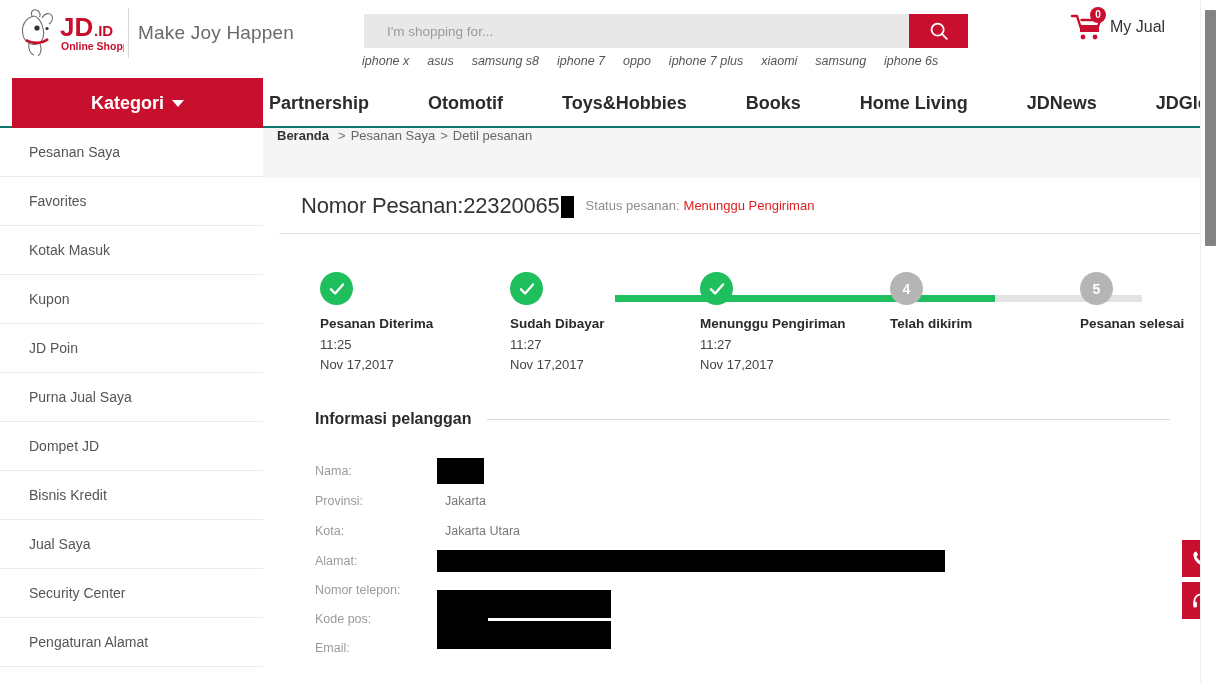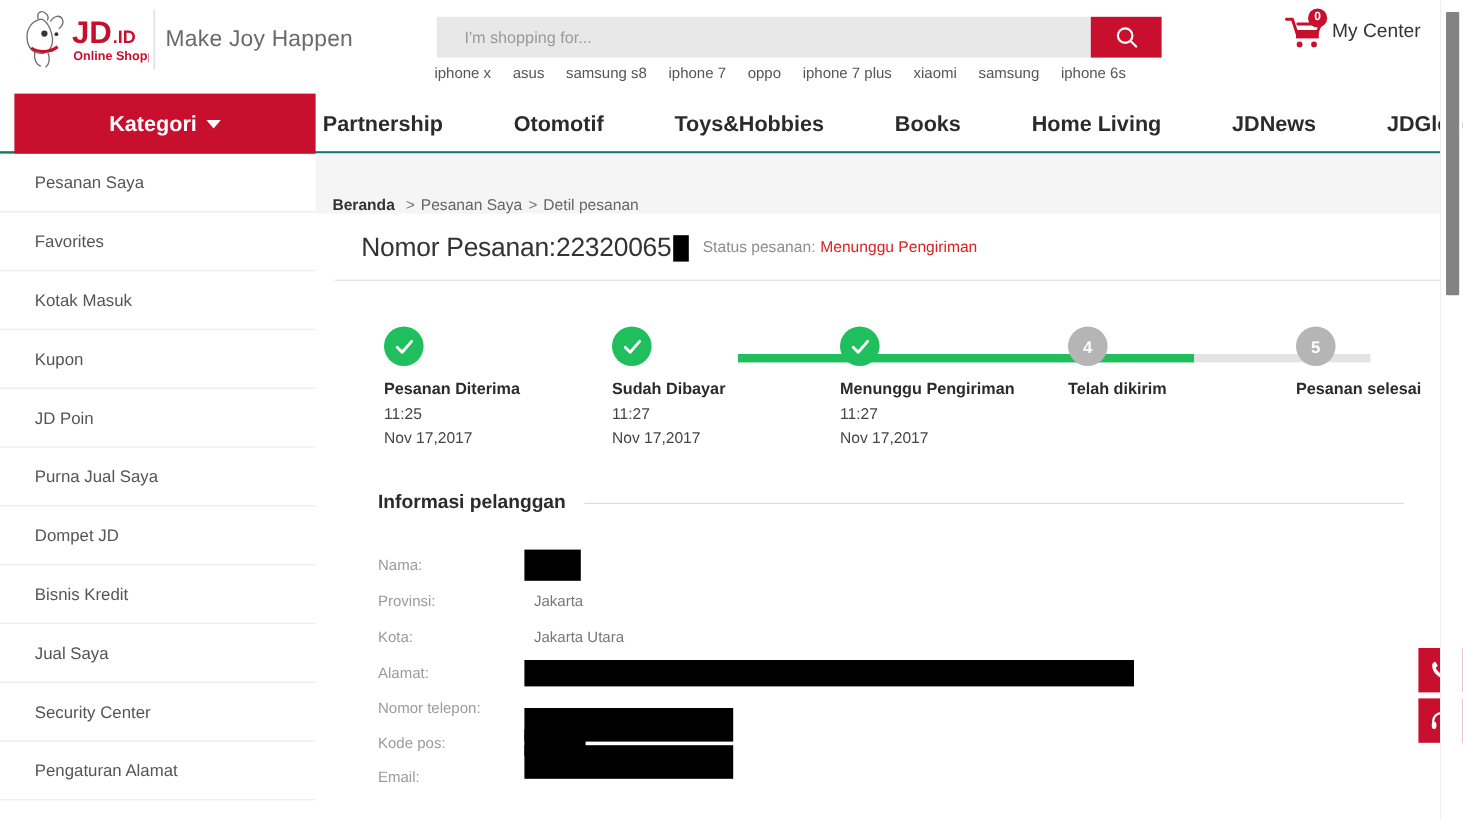--- a/index.html
+++ b/index.html
@@ -17,21 +17,21 @@
   .header { position: relative; width: 1210px; height: 78px; background:#fff; }
   .logo-wrap { position:absolute; left:12px; top:6px; width:112px; height:52px; }
   .logo-sep { position:absolute; left:128px; top:8px; width:1px; height:50px; background:#d8d8d8; }
   .tagline { position:absolute; left:138px; top:22px; font-size:19px; color:#6a6a6a; letter-spacing:.2px; }
   .search-input { position:absolute; left:364px; top:14px; width:545px; height:34px; background:#e8e8e8; border:none;
       padding-left:23px; font-size:13.5px; color:#8b8b8b; font-family:"Liberation Sans", sans-serif; outline:none; }
   .search-input::placeholder { color:#9a9a9a; }
   .search-btn { position:absolute; left:909px; top:14px; width:59px; height:34px; background:#c8102e; border:none;
       display:flex; align-items:center; justify-content:center; cursor:pointer; padding:0; }
   .hot-words { position:absolute; left:362px; top:54px; display:flex; gap:18px; font-size:12.5px; color:#555; }
-  .hot-words span { cursor:pointer; white-space:nowrap; }
+  .hot-words span { cursor:pointer; white-space:nowrap;font-style:italic; }
 
   .cart { position:absolute; left:1070px; top:12px; display:flex; align-items:center; gap:6px; cursor:pointer; }
   .cart-ico { position:relative; width:34px; height:30px; }
   .cart-badge { position:absolute; right:-2px; top:-5px; min-width:16px; height:16px; border-radius:50%;
       background:#c8102e; color:#fff; font-size:10px; line-height:16px; text-align:center; font-weight:bold; padding:0 3px; }
   .cart-label { font-size:16px; color:#333; }
 
   
   .nav { position:relative; width:1210px; height:50px; background:#fff; border-bottom:2px solid #0f766e; }
   .kategori { position:absolute; left:12px; top:0; width:251px; height:50px; background:#c8102e; color:#fff;
@@ -43,21 +43,21 @@
   
   .body-wrap { position:relative; width:1210px; height:555px; }
 
   .sidebar { position:absolute; left:0; top:0; width:263px; }
   .side-item { height:49px; line-height:49px; padding-left:29px; font-size:14px; color:#555;
       border-bottom:1px solid #ececec; cursor:pointer; }
   .side-item:first-child { border-top:none; }
 
   .content { position:absolute; left:263px; top:0; right:0; bottom:0; background:#fff; }
 
-  .crumb-bar { height:50px; background:#f5f5f5; display:flex; align-items:flex-end; padding-left:14px; font-size:13px; color:#666; }
+  .crumb-bar { height:50px; background:#f5f5f5; display:flex; align-items:flex-start; padding-left:14px; font-size:13px; color:#666; }
   .crumb-bar b { color:#333; font-weight:bold; margin-right:4px; }
   .crumb-bar .sep { margin:0 5px; color:#777; }
   .crumb-bar a { color:#666; text-decoration:none; cursor:pointer; }
 
   .order-head { position:relative; height:55px; padding-left:38px; display:flex; align-items:center; }
   .order-no { font-size:22px; color:#333; letter-spacing:-.2px; }
   .redact { display:inline-block; background:#000; vertical-align:middle; }
   .order-status-label { font-size:13px; color:#8d8d8d; margin-left:12px; }
   .order-status-val { font-size:13px; color:#e02020; margin-left:4px; }
   .hr { height:1px; background:#e2e2e2; margin:0 8px 0 16px; }
@@ -145,21 +145,21 @@
     <div class="cart">
       <div class="cart-ico">
         <svg width="34" height="30" viewBox="0 0 34 30">
           <path d="M2 4 h5 l4.5 14 h15 l4-10 h-19" fill="none" stroke="#c8102e" stroke-width="2.4" stroke-linejoin="round" stroke-linecap="round"></path>
           <rect x="10" y="13" width="19" height="7" fill="#c8102e"></rect>
           <circle cx="13" cy="25" r="2.4" fill="#c8102e"></circle>
           <circle cx="25" cy="25" r="2.4" fill="#c8102e"></circle>
         </svg>
         <div class="cart-badge">0</div>
       </div>
-      <div class="cart-label">My Center</div>
+      <div class="cart-label">My Jual</div>
     </div>
   </div>
 
   <div class="nav">
     <div class="kategori">
       <span>Kategori</span>
       <span class="caret"></span>
     </div>
     <div class="nav-items">
       <a>Partnership</a>

